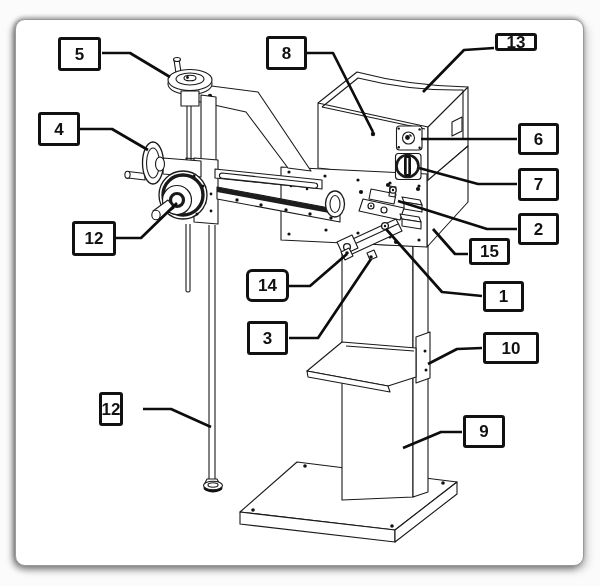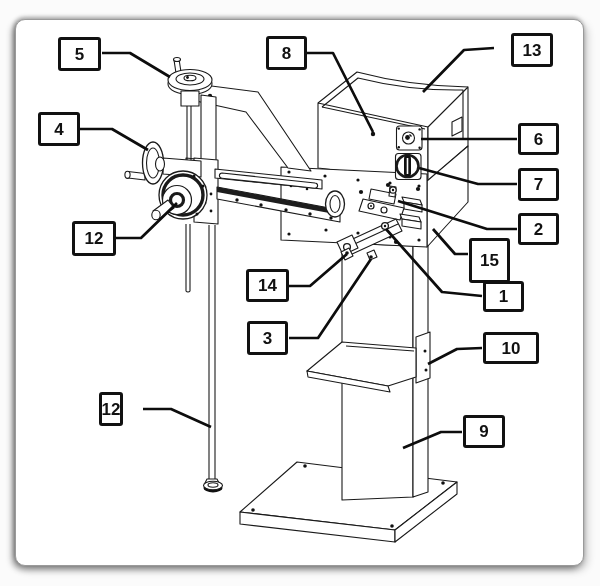--- a/index.html
+++ b/index.html
@@ -219,16 +219,16 @@
   <div class="callout" style="left:247px;top:321px;width:41px;height:34px;">3</div>
   <div class="callout" style="left:38px;top:112px;width:42px;height:34px;">4</div>
   <div class="callout" style="left:58px;top:37px;width:43px;height:34px;">5</div>
   <div class="callout" style="left:518px;top:123px;width:41px;height:32px;">6</div>
   <div class="callout" style="left:518px;top:168px;width:41px;height:33px;">7</div>
   <div class="callout" style="left:266px;top:36px;width:41px;height:34px;">8</div>
   <div class="callout" style="left:463px;top:415px;width:42px;height:33px;">9</div>
   <div class="callout" style="left:483px;top:332px;width:56px;height:32px;">10</div>
   <div class="callout" style="left:72px;top:221px;width:44px;height:35px;">12</div>
   <div class="callout" style="left:99px;top:392px;width:24px;height:34px;">12</div>
-  <div class="callout" style="left:495px;top:33px;width:42px;height:34px;margin-left:16px;">13</div>
-  <div class="callout" style="left:246px;top:269px;width:43px;height:33px;">14</div>
-  <div class="callout" style="left:469px;top:238px;width:41px;height:45px;">15</div>
+  <div class="callout" style="left:495px;top:33px;width:42px;height:18px;">13</div>
+  <div class="callout" style="left:246px;top:269px;width:43px;height:33px;border-radius:6px;">14</div>
+  <div class="callout" style="left:469px;top:238px;width:41px;height:27px;">15</div>
 </div>
 
 </body></html>

